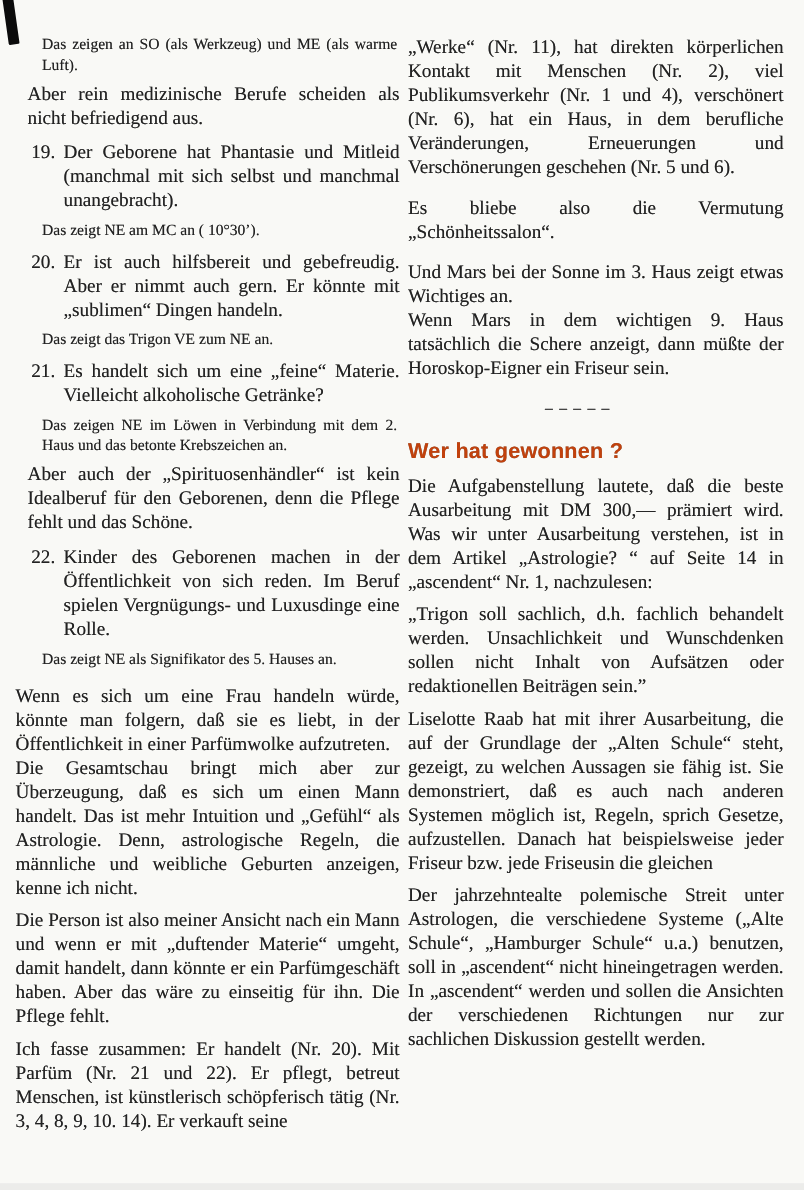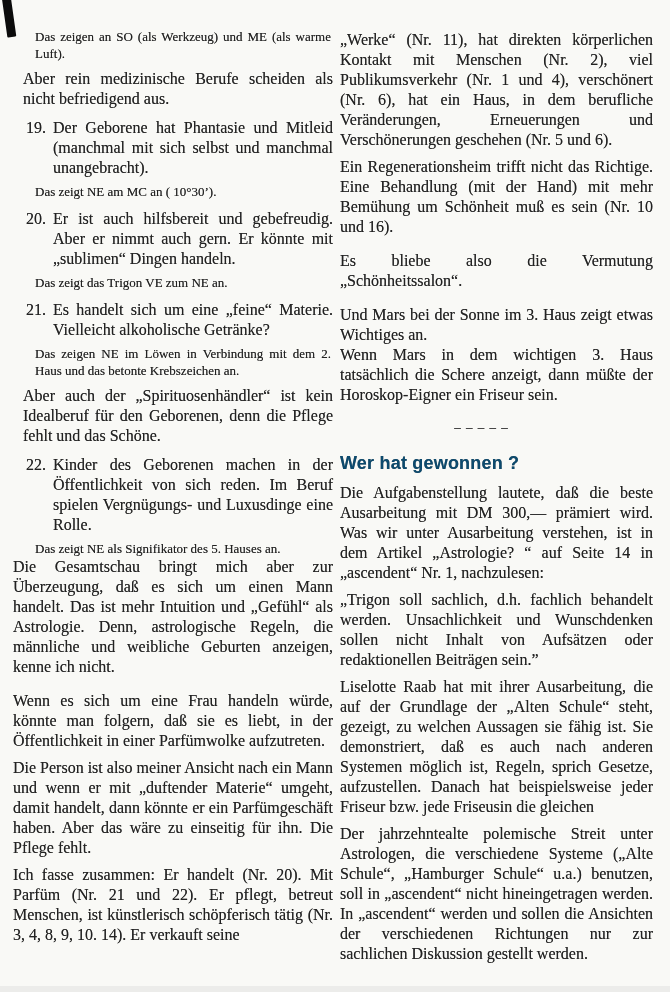--- a/index.html
+++ b/index.html
@@ -66,21 +66,21 @@
     line-height: 20px;
     margin-top: 9px;
     margin-left: 13px;
   }
   .item .num { flex: none; width: 27px; }
   .item .itext { flex: 1; text-align: justify; }
   .heading {
     font-family: "Liberation Sans", sans-serif;
     font-size: 18px;
     font-weight: bold;
-    color: #0c4a6e;
+    color: #c2410c;
     margin: 18px 0 9px 0;
     letter-spacing: 0.2px;
   }
   .separator {
     text-align: center;
     margin-top: 14px;
     margin-right: 30px;
     color: #3e3e3e;
     font-size: 13px;
     letter-spacing: 1px;
@@ -110,31 +110,30 @@
           <span class="num">21.</span>
           <span class="itext">Es handelt sich um eine „feine“ Materie. Vielleicht alkoholische Getränke?</span>
         </div>
         <p class="note">Das zeigen NE im Löwen in Verbindung mit dem 2. Haus und das betonte Krebszeichen an.</p>
         <p class="paragraph indent">Aber auch der „Spirituosenhändler“ ist kein Idealberuf für den Geborenen, denn die Pflege fehlt und das Schöne.</p>
         <div class="item">
           <span class="num">22.</span>
           <span class="itext">Kinder des Geborenen machen in der Öffentlichkeit von sich reden. Im Beruf spielen Vergnügungs- und Luxusdinge eine Rolle.</span>
         </div>
         <p class="note">Das zeigt NE als Signifikator des 5. Hauses an.</p>
+        <p class="paragraph space-lg">Wenn es sich um eine Frau handeln würde, könnte man folgern, daß sie es liebt, in der Öffentlichkeit in einer Parfümwolke aufzutreten.</p>
         <p class="paragraph tight">Die Gesamtschau bringt mich aber zur Überzeugung, daß es sich um einen Mann handelt. Das ist mehr Intuition und „Gefühl“ als Astrologie. Denn, astrologische Regeln, die männliche und weibliche Geburten anzeigen, kenne ich nicht.</p>
-        <p class="paragraph space-lg">Wenn es sich um eine Frau handeln würde, könnte man folgern, daß sie es liebt, in der Öffentlichkeit in einer Parfümwolke aufzutreten.</p>
         <p class="paragraph">Die Person ist also meiner Ansicht nach ein Mann und wenn er mit „duftender Materie“ umgeht, damit handelt, dann könnte er ein Parfümgeschäft haben. Aber das wäre zu einseitig für ihn. Die Pflege fehlt.</p>
         <p class="paragraph">Ich fasse zusammen: Er handelt (Nr. 20). Mit Parfüm (Nr. 21 und 22). Er pflegt, betreut Menschen, ist künstlerisch schöpferisch tätig (Nr. 3, 4, 8, 9, 10. 14). Er verkauft seine</p>
       </div>
     <div class="col col-right" id="col-right">
         <p class="paragraph">„Werke“ (Nr. 11), hat direkten körperlichen Kontakt mit Menschen (Nr. 2), viel Publikumsverkehr (Nr. 1 und 4), verschönert (Nr. 6), hat ein Haus, in dem berufliche Veränderungen, Erneuerungen und Verschönerungen geschehen (Nr. 5 und 6).</p>
-        <p class="paragraph">Ein Regenerationsheim trifft nicht das Richtige. Eine Behandlung (mit der Hand) mit mehr Bemühung um Schönheit muß es sein (Nr. 10 und 16).</p>
         <p class="paragraph space-lg">Es bliebe also die Vermutung „Schönheitssalon“.</p>
         <p class="paragraph space-lg">Und Mars bei der Sonne im 3. Haus zeigt etwas Wichtiges an.</p>
-        <p class="paragraph tight">Wenn Mars in dem wichtigen 3. Haus tatsächlich die Schere anzeigt, dann müßte der Horoskop-Eigner ein Friseur sein.</p>
+        <p class="paragraph tight">Wenn Mars in dem wichtigen 9. Haus tatsächlich die Schere anzeigt, dann müßte der Horoskop-Eigner ein Friseur sein.</p>
         <div class="separator">– – – – –</div>
         <h2 class="heading">Wer hat gewonnen ?</h2>
         <p class="paragraph">Die Aufgabenstellung lautete, daß die beste Ausarbeitung mit DM 300,— prämiert wird. Was wir unter Ausarbeitung verstehen, ist in dem Artikel „Astrologie? “ auf Seite 14 in „ascendent“ Nr. 1, nachzulesen:</p>
         <p class="paragraph">„Trigon soll sachlich, d.h. fachlich behandelt werden. Unsachlichkeit und Wunschdenken sollen nicht Inhalt von Aufsätzen oder redaktionellen Beiträgen sein.”</p>
         <p class="paragraph">Liselotte Raab hat mit ihrer Ausarbeitung, die auf der Grundlage der „Alten Schule“ steht, gezeigt, zu welchen Aussagen sie fähig ist. Sie demonstriert, daß es auch nach anderen Systemen möglich ist, Regeln, sprich Gesetze, aufzustellen. Danach hat beispielsweise jeder Friseur bzw. jede Friseusin die gleichen</p>
         <p class="paragraph">Der jahrzehntealte polemische Streit unter Astrologen, die verschiedene Systeme („Alte Schule“, „Hamburger Schule“ u.a.) benutzen, soll in „ascendent“ nicht hineingetragen werden. In „ascendent“ werden und sollen die Ansichten der verschiedenen Richtungen nur zur sachlichen Diskussion gestellt werden.</p>
       </div>
   </div>
   <div class="bottom-strip"></div>
 </div>

